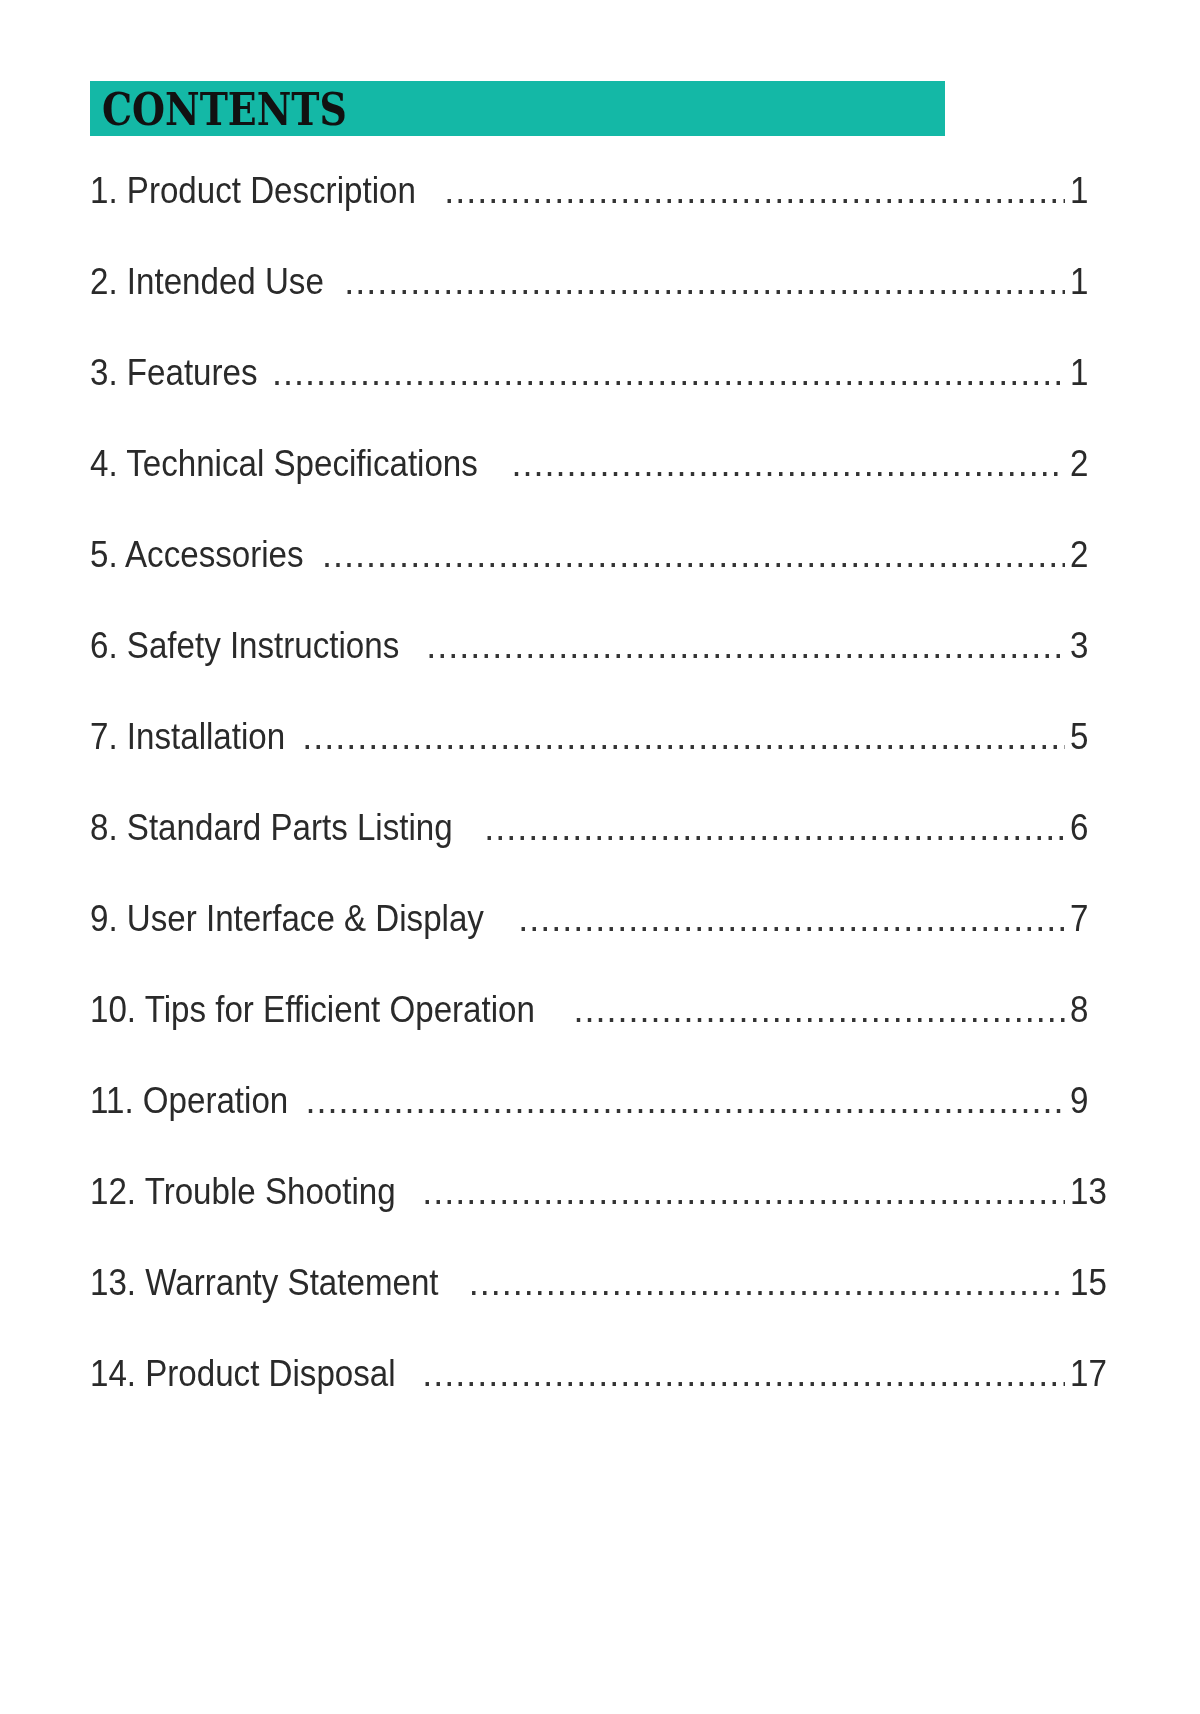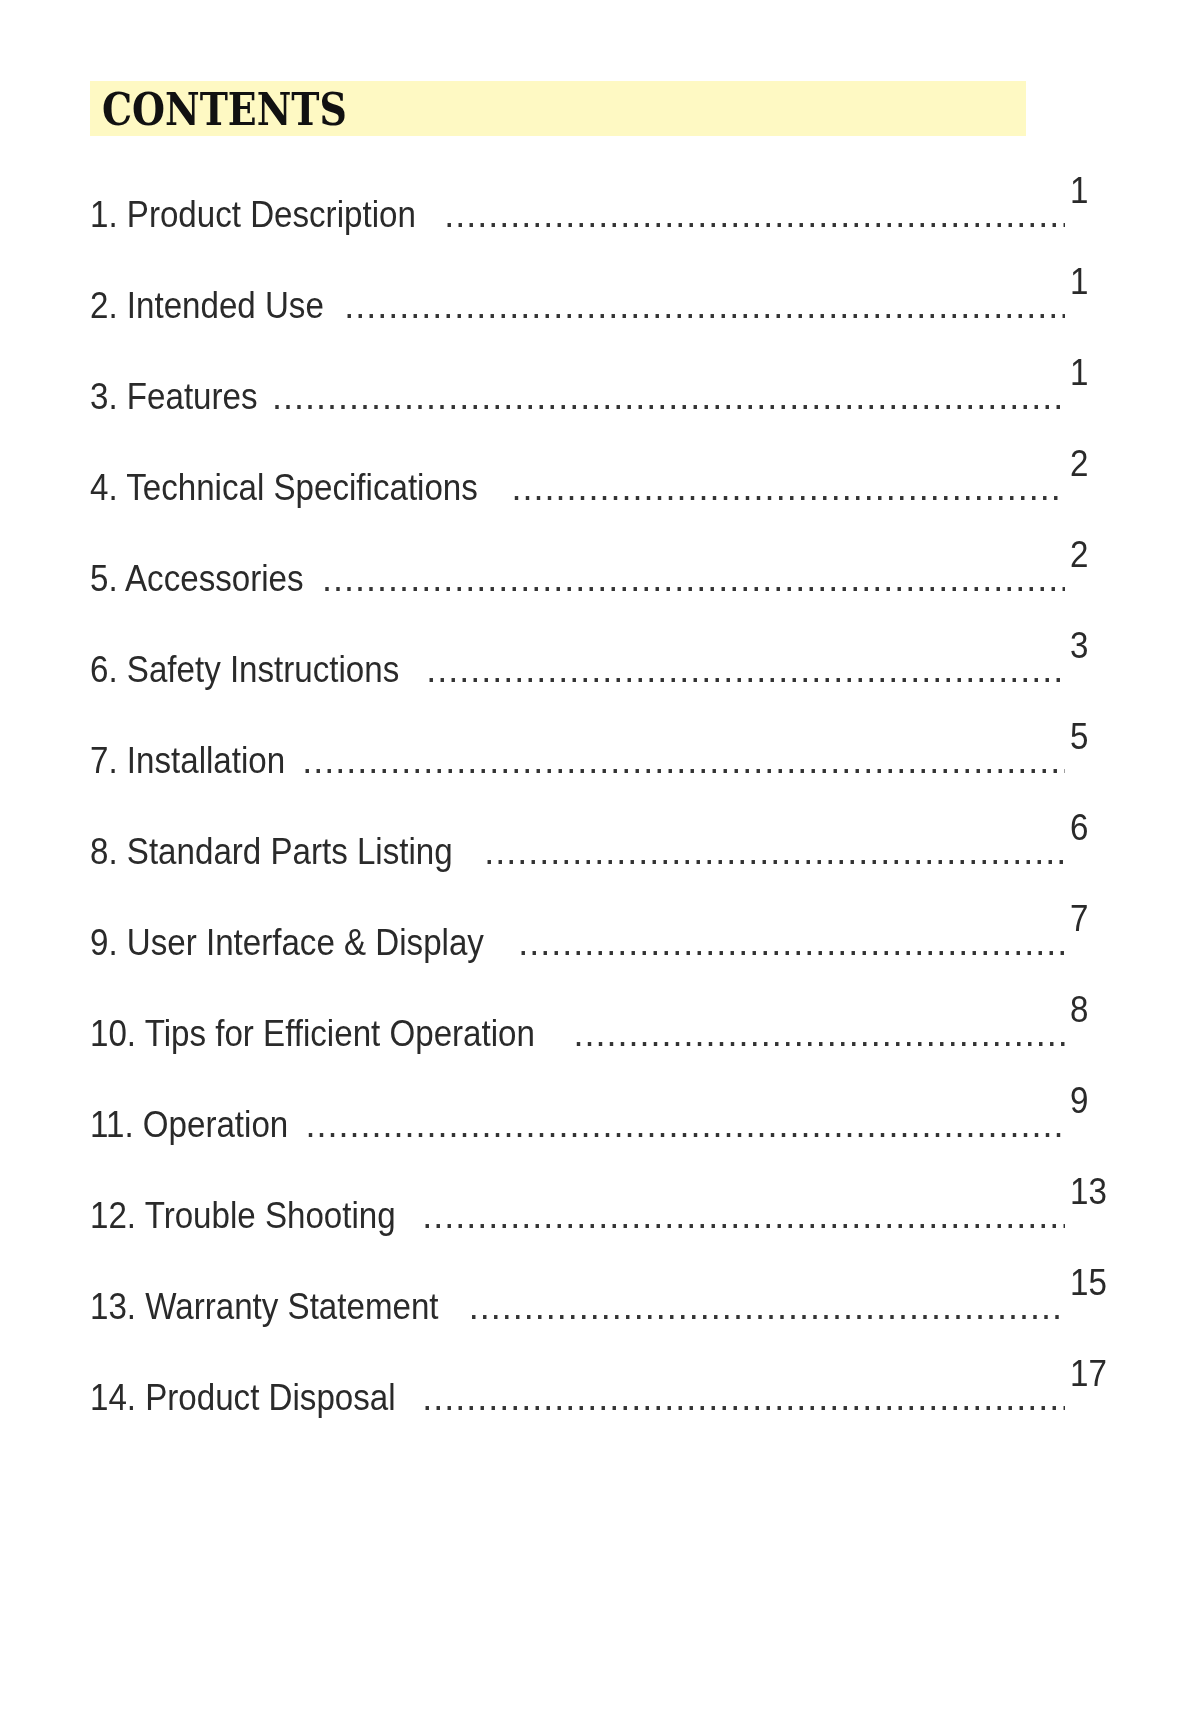--- a/index.html
+++ b/index.html
@@ -1,34 +1,34 @@
 <!DOCTYPE html>
 <html><head>
 <meta charset="utf-8">
 <style>
   html, body { margin:0; padding:0; background:#ffffff; }
   body { width:1200px; height:1714px; position:relative; overflow:hidden; }
   .header-bar {
-    position:absolute; left:90px; top:81px; width:936px; height:55px;
-    background:#fef9c3;
+    position:absolute; left:90px; top:81px; width:855px; height:55px;
+    background:#14b8a6;
   }
   .header-title {
     position:absolute; left:12px; top:3px;
     font-family:"DejaVu Serif", "Liberation Serif", serif;
     font-weight:bold; font-size:44px; color:#111; letter-spacing:0px;
     transform:scaleX(0.86); transform-origin:left center;
   }
   .toc { position:absolute; left:90px; top:170px; width:1010px; }
   .toc-row {
     position:relative; height:91px;
     font-family:"Liberation Sans", sans-serif; font-size:36px; color:#2a2a2a;
   }
   .toc-line {
     position:absolute; left:0; top:0; width:975px; height:44px;
-    display:flex; align-items:baseline; overflow:hidden; white-space:nowrap;margin-top:24px;
+    display:flex; align-items:baseline; overflow:hidden; white-space:nowrap;
   }
   .toc-label { flex:0 0 auto; transform:scaleX(0.92); transform-origin:left; }
   .toc-dots {
     flex:1 1 auto; overflow:hidden; white-space:nowrap; color:#333;
     letter-spacing:1px;
   }
   .toc-page {
     position:absolute; left:980px; top:0; height:44px;
     font-family:"Liberation Sans", sans-serif; font-size:36px; color:#2a2a2a;
     transform:scaleX(0.92); transform-origin:left;

